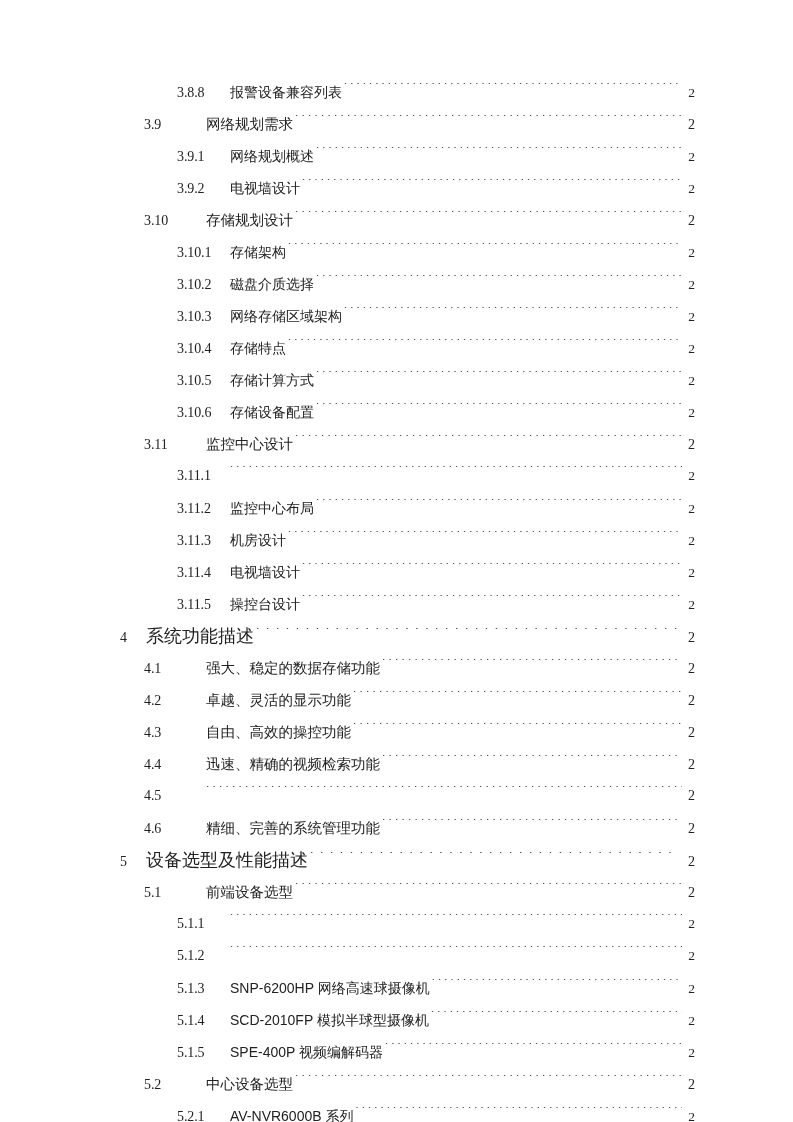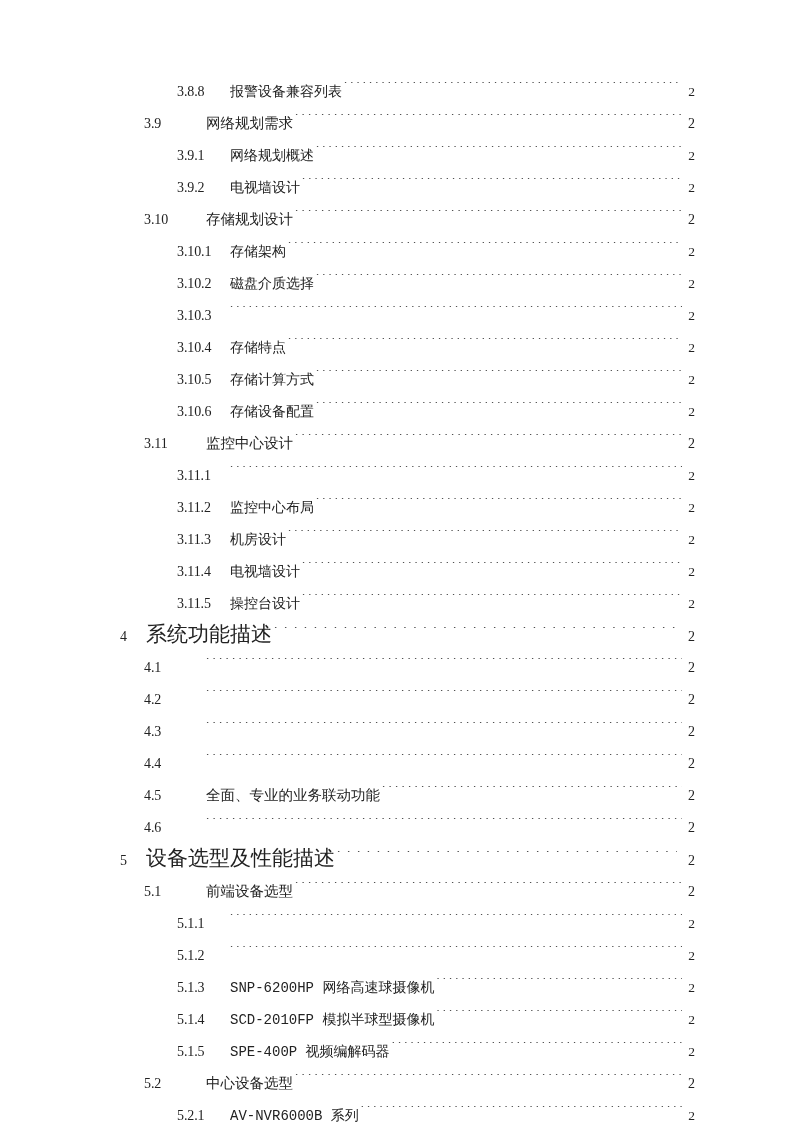--- a/index.html
+++ b/index.html
@@ -46,21 +46,21 @@
 
   .toc-num {
     flex: 0 0 auto;
     font-family: "Liberation Serif", "DejaVu Serif", serif;
     font-size: 14px;
     letter-spacing: -0.1px;
   }
 
   .toc-title {
     flex: 0 0 auto;
-    font-family: Liberation Mono, monospace;
+    font-family: Liberation Sans, sans-serif;
     font-size: 14.5px;
     padding-right: 2px;
   }
 
   .toc-dots {
     flex: 1 1 auto;
     overflow: hidden;
     position: relative;
     height: 14px;
     margin: 0 2px 0 0;
@@ -82,21 +82,21 @@
     text-align: right;
     font-size: 14px;
     font-family: "Liberation Serif", "DejaVu Serif", serif;
     min-width: 10px;
     padding-left: 1px;
   }
 
   
   .lvl1 .toc-num  { width: 26px; }
   .lvl1           { padding-left: 21px; }
-  .lvl1 .toc-title{ font-size: 21px; }
+  .lvl1 .toc-title{ font-size: 18px; }
   .lvl1 .toc-dots::after {
     content: ". . . . . . . . . . . . . . . . . . . . . . . . . . . . . . . . . . . . . . . . . . . . . . . . . . . . . . . . . . . . . . . . . . . . . . . . . . . . . . . . . . . . . . . . . . . . . . .";
     letter-spacing: 1.6px;
     font-size: 13.5px;
   }
   .lvl1 .toc-page { padding-left: 6px; }
 
   
   .lvl2           { padding-left: 45px; }
   .lvl2 .toc-num  { width: 62px; }
@@ -150,20 +150,21 @@
         <span class="toc-page">2</span>
       </div>
       <div class="toc-entry lvl3">
         <span class="toc-num">3.10.2</span>
         <span class="toc-title">磁盘介质选择</span>
         <span class="toc-dots"></span>
         <span class="toc-page">2</span>
       </div>
       <div class="toc-entry lvl3">
         <span class="toc-num">3.10.3</span>
+        <span class="toc-title">网络存储区域架构</span>
         <span class="toc-dots"></span>
         <span class="toc-page">2</span>
       </div>
       <div class="toc-entry lvl3">
         <span class="toc-num">3.10.4</span>
         <span class="toc-title">存储特点</span>
         <span class="toc-dots"></span>
         <span class="toc-page">2</span>
       </div>
       <div class="toc-entry lvl3">
@@ -214,46 +215,50 @@
         <span class="toc-page">2</span>
       </div>
       <div class="toc-entry lvl1">
         <span class="toc-num">4</span>
         <span class="toc-title">系统功能描述</span>
         <span class="toc-dots"></span>
         <span class="toc-page">2</span>
       </div>
       <div class="toc-entry lvl2">
         <span class="toc-num">4.1</span>
+        <span class="toc-title">强大、稳定的数据存储功能</span>
         <span class="toc-dots"></span>
         <span class="toc-page">2</span>
       </div>
       <div class="toc-entry lvl2">
         <span class="toc-num">4.2</span>
+        <span class="toc-title">卓越、灵活的显示功能</span>
         <span class="toc-dots"></span>
         <span class="toc-page">2</span>
       </div>
       <div class="toc-entry lvl2">
         <span class="toc-num">4.3</span>
+        <span class="toc-title">自由、高效的操控功能</span>
         <span class="toc-dots"></span>
         <span class="toc-page">2</span>
       </div>
       <div class="toc-entry lvl2">
         <span class="toc-num">4.4</span>
+        <span class="toc-title">迅速、精确的视频检索功能</span>
         <span class="toc-dots"></span>
         <span class="toc-page">2</span>
       </div>
       <div class="toc-entry lvl2">
         <span class="toc-num">4.5</span>
-        <span class="toc-title">全面、专业的业务联动功能</span>
         <span class="toc-dots"></span>
         <span class="toc-page">2</span>
       </div>
       <div class="toc-entry lvl2">
         <span class="toc-num">4.6</span>
+        <span class="toc-title">精细、完善的系统管理功能</span>
         <span class="toc-dots"></span>
         <span class="toc-page">2</span>
       </div>
       <div class="toc-entry lvl1">
         <span class="toc-num">5</span>
         <span class="toc-title">设备选型及性能描述</span>
         <span class="toc-dots"></span>
         <span class="toc-page">2</span>
       </div>
       <div class="toc-entry lvl2">

